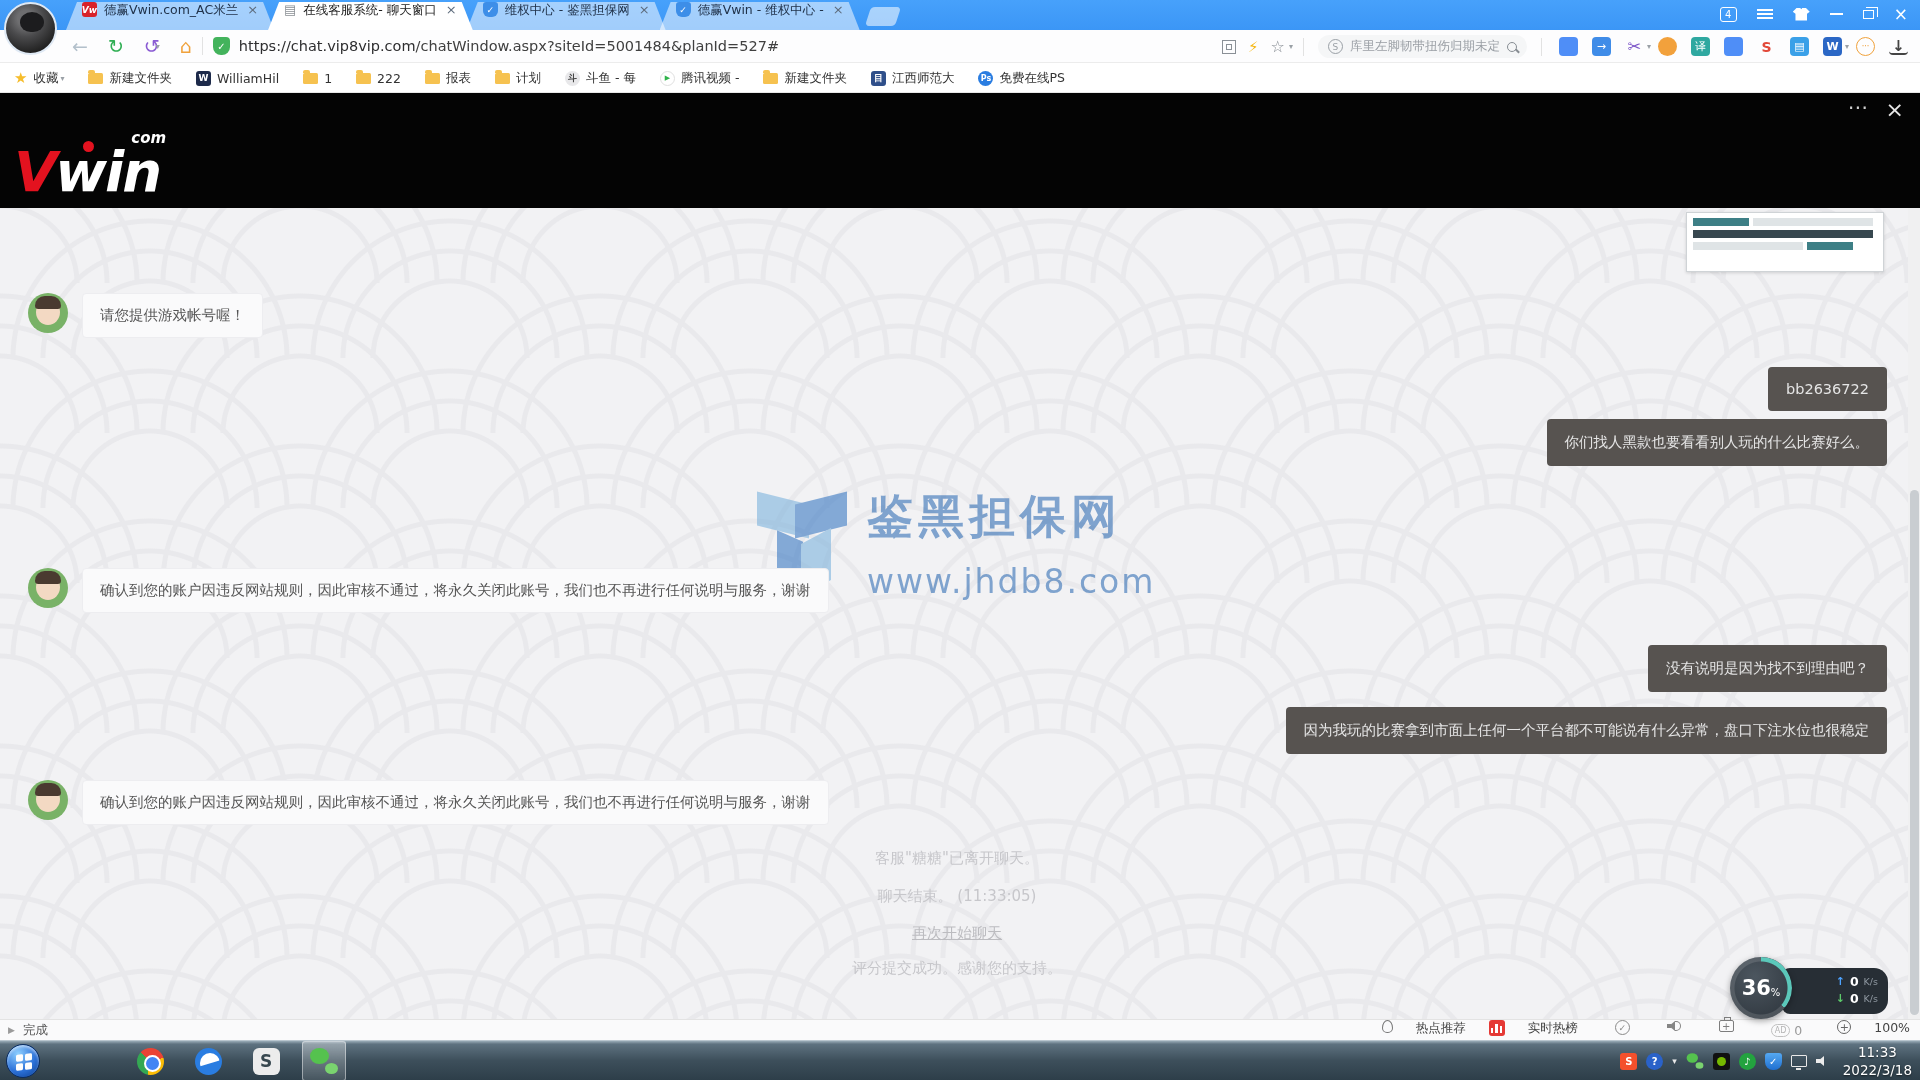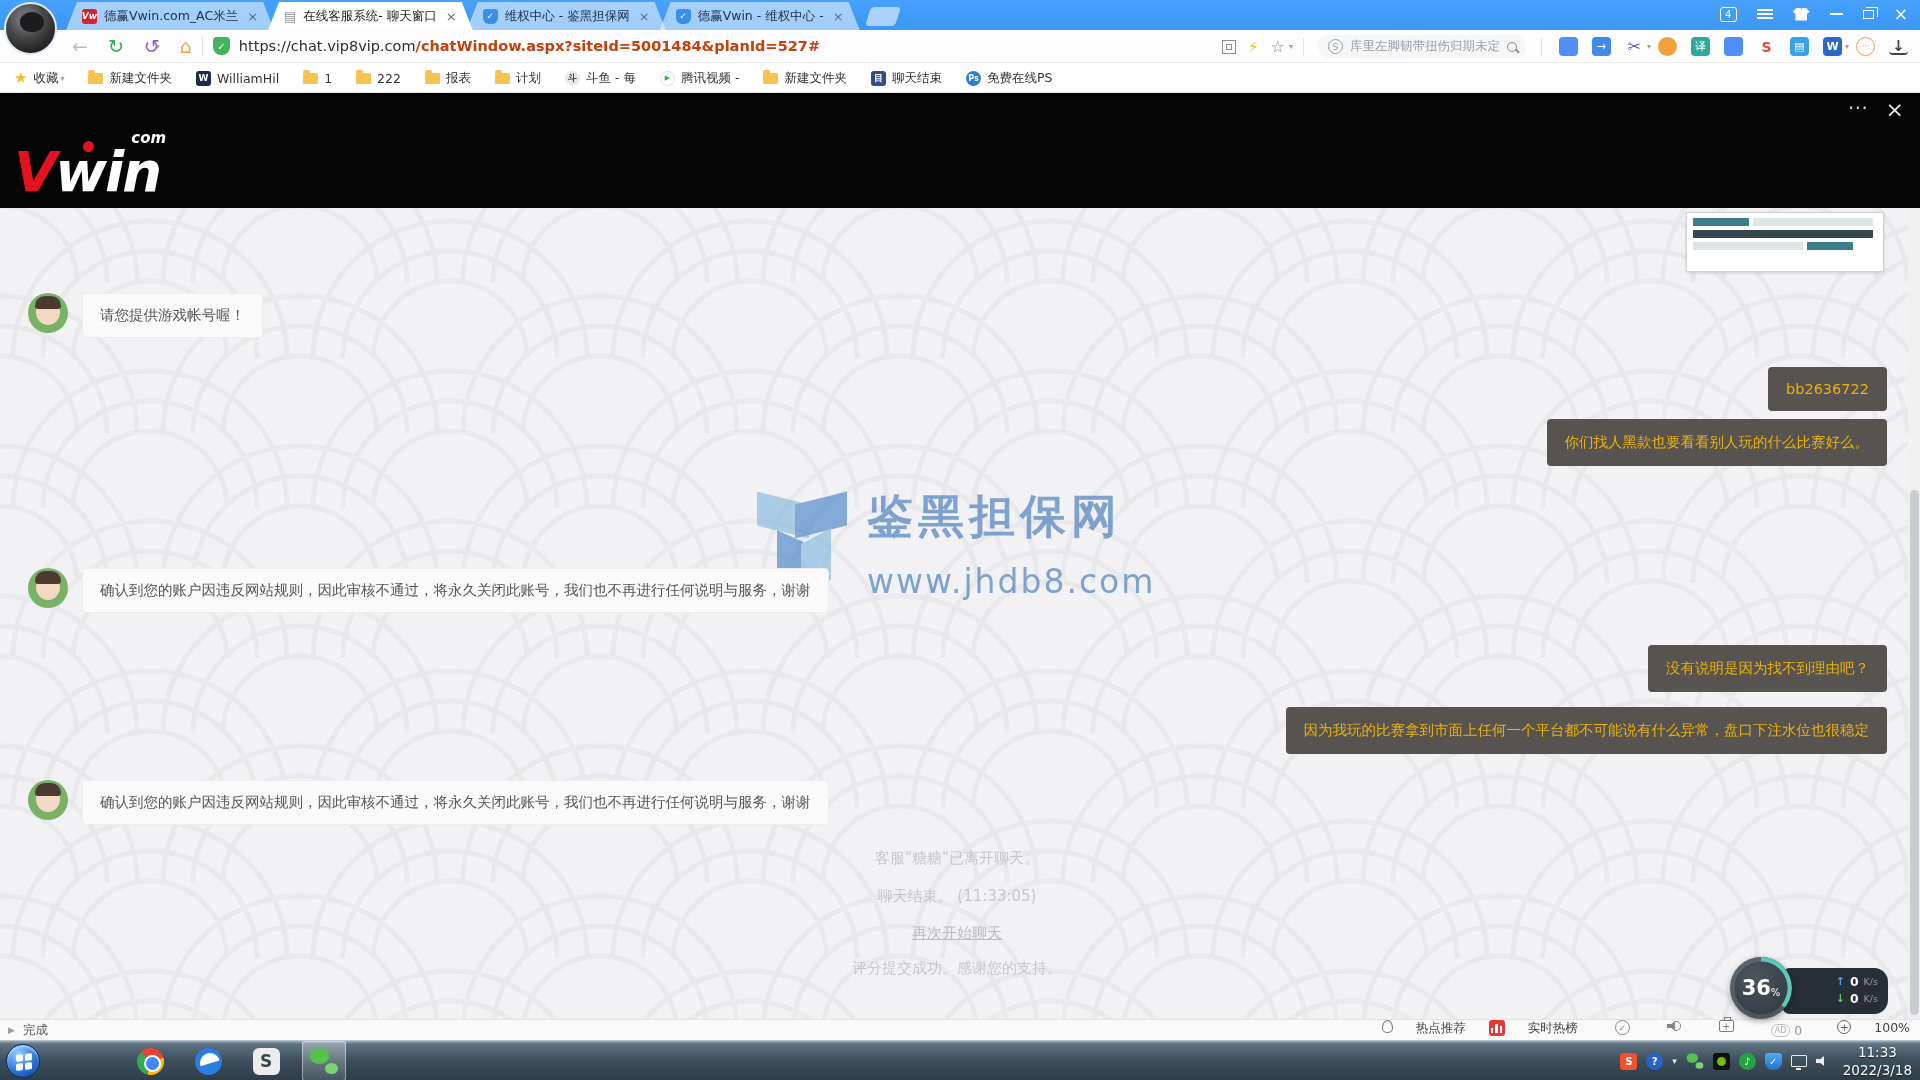--- a/index.html
+++ b/index.html
@@ -8,21 +8,21 @@
 
   
   #tabbar { position:absolute; left:0; top:0; width:1920px; height:30px;
     background:linear-gradient(180deg,#47a1fb,#3b96f6); }
   #profile-avatar { position:absolute; left:4px; top:2px; width:53px; height:53px;
     border-radius:50%; z-index:40; border:2px solid #dfe9f4;
     background:radial-gradient(circle at 40% 30%,#6e6e70 0 18%,#4a4a4c 40%,#222 75%,#111); }
   #profile-avatar::after{content:"";position:absolute;left:14px;top:8px;width:24px;height:20px;
     border-radius:50% 50% 45% 45%;background:#1c1c1e;}
   .tabs { position:absolute; left:66px; top:2px; height:28px; display:flex; }
-  .tab { height:28px; display:flex; align-items:center; gap:7px; padding:0 14px 0 16px;
+  .tab { height:28px; display:flex; align-items:flex-start; gap:7px; padding:0 14px 0 16px;
     background:rgba(255,255,255,.52); color:#20324a; font-size:12.5px;
     clip-path:polygon(11px 0, calc(100% - 11px) 0, 100% 100%, 0 100%); margin-right:-6px; }
   .tab.active { background:#ffffff; color:#1c1c1c; z-index:5; }
   .tab .title { max-width:148px; overflow:hidden; white-space:nowrap; }
   .tab .x { color:#5d6b7c; font-size:13px; padding:0 2px; }
   .newtab { width:30px; height:19px; margin:5px 0 0 14px; background:rgba(255,255,255,.55);
     border-radius:4px; transform:skewX(-18deg); }
   #wincontrols { position:absolute; right:12px; top:0; height:28px; display:flex;
     align-items:center; gap:20px; color:#fff; }
   .tabcount { width:17px; height:15px; border:1.5px solid #fff; border-radius:3px;
@@ -38,21 +38,21 @@
   .closebtn { font-size:17px; line-height:1; }
 
   
   #toolbar { position:absolute; left:0; top:30px; width:1920px; height:33px; background:#fdfdfe;
     border-bottom:1px solid #ececec; display:flex; align-items:center; }
   .navbtn { font-size:19px; line-height:1; margin-left:20px; }
   .divider { width:1px; height:18px; background:#e2e2e2; margin:0 10px; }
   .urlshield { width:17px; height:18px; background:#43b35c; border-radius:4px 4px 8px 8px;
     color:#fff; font-size:10px; display:flex; align-items:center; justify-content:center; margin-right:9px; }
   .url { font-size:14.5px; color:#2e2e30; white-space:nowrap; }
-  .url .path { color:#c2410c;font-weight:bold; }
+  .url .path { color:#404040; }
   #toolbar-right { position:absolute; right:0; top:0; height:33px; display:flex; align-items:center; }
   .qr { width:14px; height:14px; border:1.5px solid #8a9096; position:relative; }
   .qr::after { content:""; position:absolute; inset:3px; border:1.5px solid #8a9096; }
   .searchbox { display:flex; align-items:center; gap:7px; background:#f5f6f7; border-radius:12px;
     height:23px; padding:0 10px; margin:0 4px; }
   .s-ic { width:15px; height:15px; border:1.5px solid #9aa0a6; border-radius:50%; color:#9aa0a6;
     font-size:9px; display:flex; align-items:center; justify-content:center; }
   .searchtext { font-size:12.5px; color:#9a9fa5; white-space:nowrap; }
   .mag { width:10px; height:10px; border:1.7px solid #878d93; border-radius:50%; position:relative; }
   .mag::after { content:""; position:absolute; width:5px; height:1.7px; background:#878d93;
@@ -100,21 +100,21 @@
   .agent-row { position:absolute; left:28px; display:flex; gap:14px; align-items:flex-start; }
   .agent-avatar { width:40px; height:40px; border-radius:50%; background:#79b267; position:relative;
     overflow:hidden; flex:none; }
   .agent-avatar::before { content:""; position:absolute; left:8px; top:6px; width:24px; height:26px;
     border-radius:50%; background:#f3d9c3; }
   .agent-avatar::after { content:""; position:absolute; left:7px; top:3px; width:26px; height:13px;
     border-radius:12px 12px 4px 4px; background:#4a3a30; }
   .agent-bubble { background:#fafafb; border:1px solid #ededf0; border-radius:4px;
     padding:12px 17px; font-size:14.5px; color:#555; white-space:nowrap; margin-top:0; }
 
-  .user-bubble { position:absolute; right:33px; background:#575350; color:#eab308; border-radius:4px;
+  .user-bubble { position:absolute; right:33px; background:#575350; color:#e5e5e5; border-radius:4px;
     padding:14px 18px; font-size:14.5px; white-space:nowrap; }
 
   .notice { position:absolute; left:0; width:1914px; text-align:center; color:#c7c7cb; font-size:15px; }
   .notice .link { color:#bcbcc0; text-decoration:underline; }
 
   
   #watermark { position:absolute; left:755px; top:278px; display:flex; align-items:center; gap:16px;
     opacity:.6; pointer-events:none; }
   .wm-logo { width:96px; height:104px; position:relative; }
   .wm-logo .p1 { position:absolute; left:2px; top:6px; width:52px; height:34px; background:#7db3dd;
@@ -341,21 +341,21 @@
   <span class="bm">
       <span class="sq-ic" style="background:#fff;color:#2fb34a;border:1px solid #e0e0e0;border-radius:50%;font-size:7px;">▶</span>
       <span>腾讯视频 -</span>
     </span>
   <span class="bm">
       <span class="folder"></span>
       <span>新建文件夹</span>
     </span>
   <span class="bm">
       <span class="sq-ic" style="background:#2f4f8a;">目</span>
-      <span>聊天结束</span>
+      <span>江西师范大</span>
     </span>
   <span class="bm">
       <span class="sq-ic" style="background:#2a7de1;border-radius:50%;font-size:8px;">Ps</span>
       <span>免费在线PS</span>
     </span>
 </div>
 
 <div id="chatheader">
   <div id="vwin-logo">
     <span class="v">V</span><span class="win"><span>win</span><span class="idot"></span><span class="com">com</span></span>

